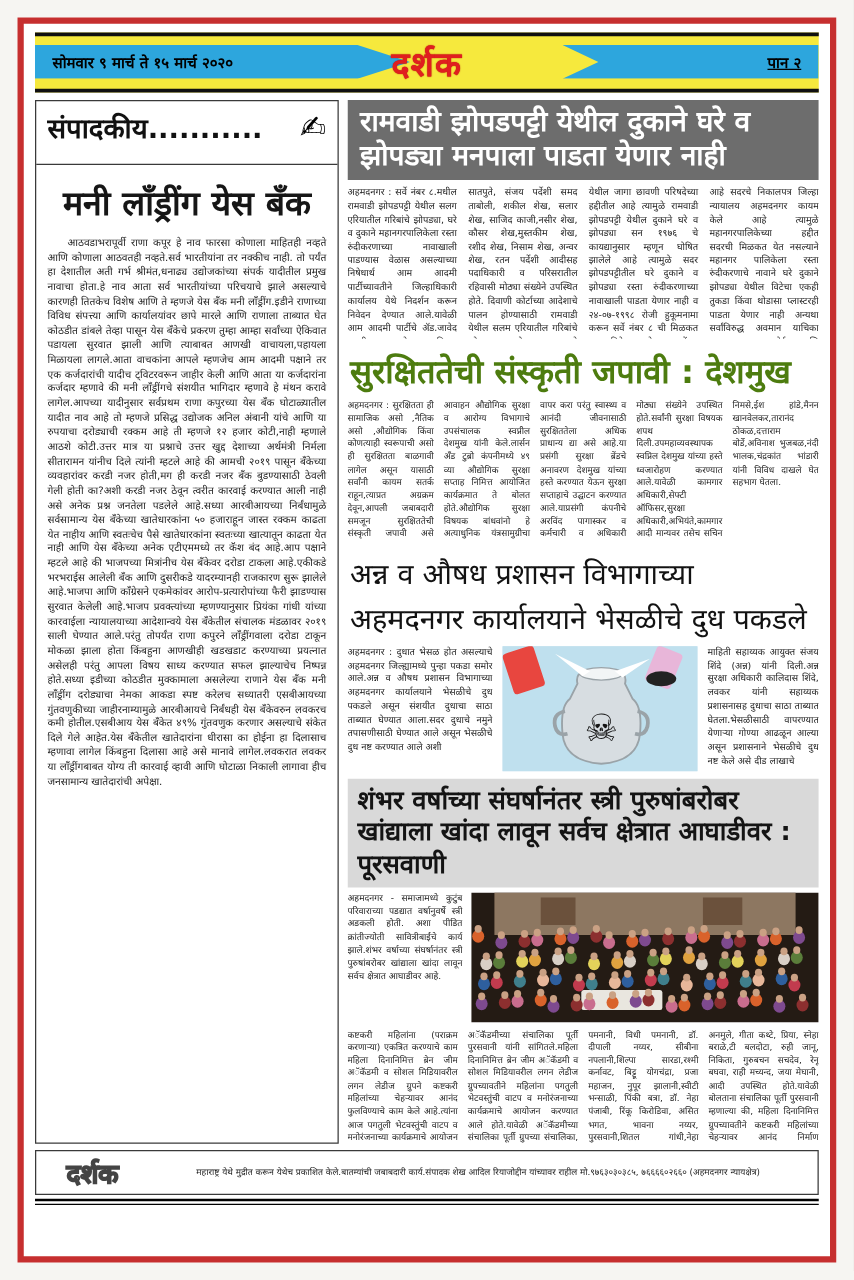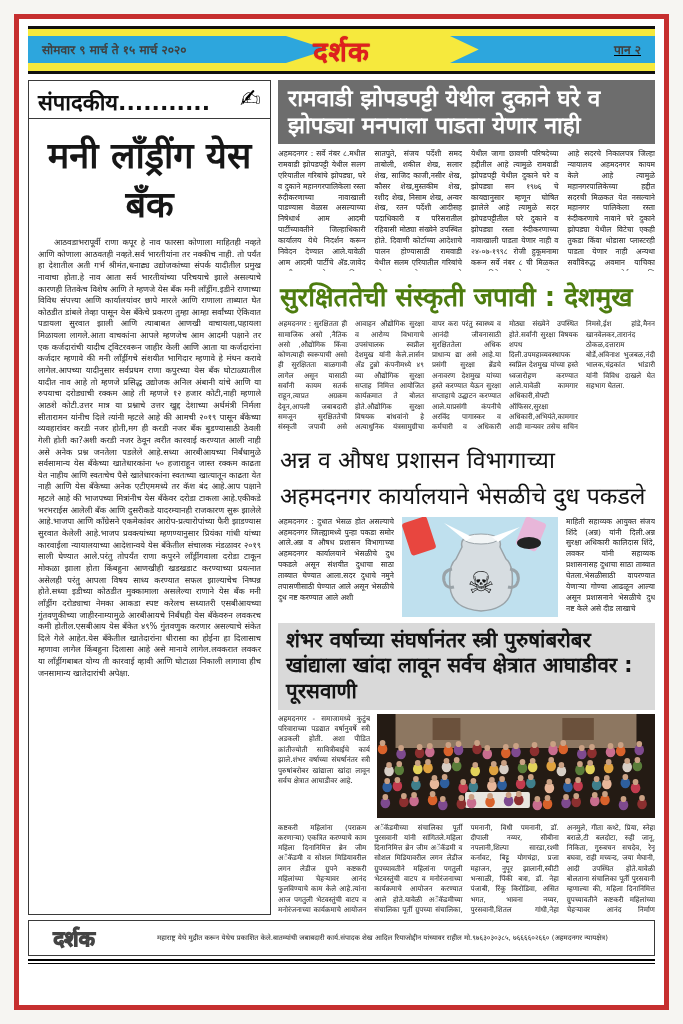--- a/index.html
+++ b/index.html
@@ -2,31 +2,31 @@
 <html><head>
 <meta charset="utf-8">
 <style>
   html,body{margin:0;padding:0;background:#e9e7e2;font-family:"DejaVu Sans",sans-serif;}
   .page{position:relative;width:683px;height:1024px;background:#f6f5f2;margin:0 auto;overflow:hidden;}
   .frame{position:absolute;left:14px;top:14px;right:14px;bottom:14px;border:5px solid #c62f2f;background:#ffffff;padding:7px 9px;box-sizing:border-box;}
   
   .masthead{position:relative;height:42px;background:#f6e93d;border-top:3px solid #101010;border-bottom:3px solid #101010;overflow:hidden;}
   .arrow-left{position:absolute;left:0;top:7px;width:300px;height:27px;background:#2da6dd;clip-path:polygon(0 0,86% 0,100% 50%,86% 100%,0 100%);display:flex;align-items:center;}
   .arrow-right{position:absolute;right:0;top:7px;width:205px;height:27px;background:#2da6dd;clip-path:polygon(14% 50%,0 0,100% 0,100% 100%,0 100%);display:flex;align-items:center;justify-content:flex-end;text-decoration:underline;}
-  .arrow-left span,.arrow-right span{color:#404040;font-weight:bold;font-size:12px;padding:0 14px;white-space:nowrap;}
+  .arrow-left span,.arrow-right span{color:#000000;font-weight:bold;font-size:12px;padding:0 14px;white-space:nowrap;}
   .brand{position:absolute;left:50%;top:50%;transform:translate(-50%,-50%);color:#e01f1f;font-size:27px;font-weight:800;letter-spacing:1px;text-shadow:0 0 1px #a00;}
   
   .content{display:flex;gap:7px;margin-top:6px;height:835px;}
   .left-col{width:243px;border:1.6px solid #3a3a3a;box-sizing:border-box;display:flex;flex-direction:column;}
   .right-col{flex:1;display:flex;flex-direction:column;overflow:hidden;}
   
-  .edit-head{display:flex;justify-content:space-between;align-items:flex-start;padding:5px 9px 2px;border-bottom:1.6px solid #3a3a3a;}
+  .edit-head{display:flex;justify-content:space-between;align-items:center;padding:5px 9px 15px;border-bottom:1.6px solid #3a3a3a;}
   .edit-label{font-size:22px;font-weight:800;color:#111;}
   .pen{font-size:25px;line-height:1;}
-  .edit-title{text-align:center;font-size:36px;font-weight:800;color:#161616;padding:11px 4px 5px;}
+  .edit-title{text-align:center;font-size:27px;font-weight:800;color:#161616;padding:11px 4px 5px;}
   .edit-body{flex:1;font-size:8.2px;line-height:1.42;text-align:justify;color:#222;padding:4px 9px 6px;overflow:hidden;text-indent:16px;}
   
   .a1-head{background:#6d6d6d;color:#fff;font-weight:800;font-size:22.5px;line-height:1.2;padding:5px 10px;}
   .cols{font-size:7.5px;line-height:1.45;text-align:justify;color:#222;overflow:hidden;}
   .a1-body{column-count:4;column-gap:9px;height:143px;margin-top:5px;}
   .a2-head{font-size:26px;font-weight:800;color:#4d7c0f;padding:7px 2px 2px;}
   .a2-body{column-count:5;column-gap:8px;height:138px;font-size:7.1px;margin-top:3px;}
   .a3-head{font-size:23px;font-weight:400;color:#121212;line-height:1.55;padding:6px 2px 2px;}
   .a3-flex{display:flex;gap:8px;margin-top:0;height:103px;}
   .a3-left{width:116px;}

